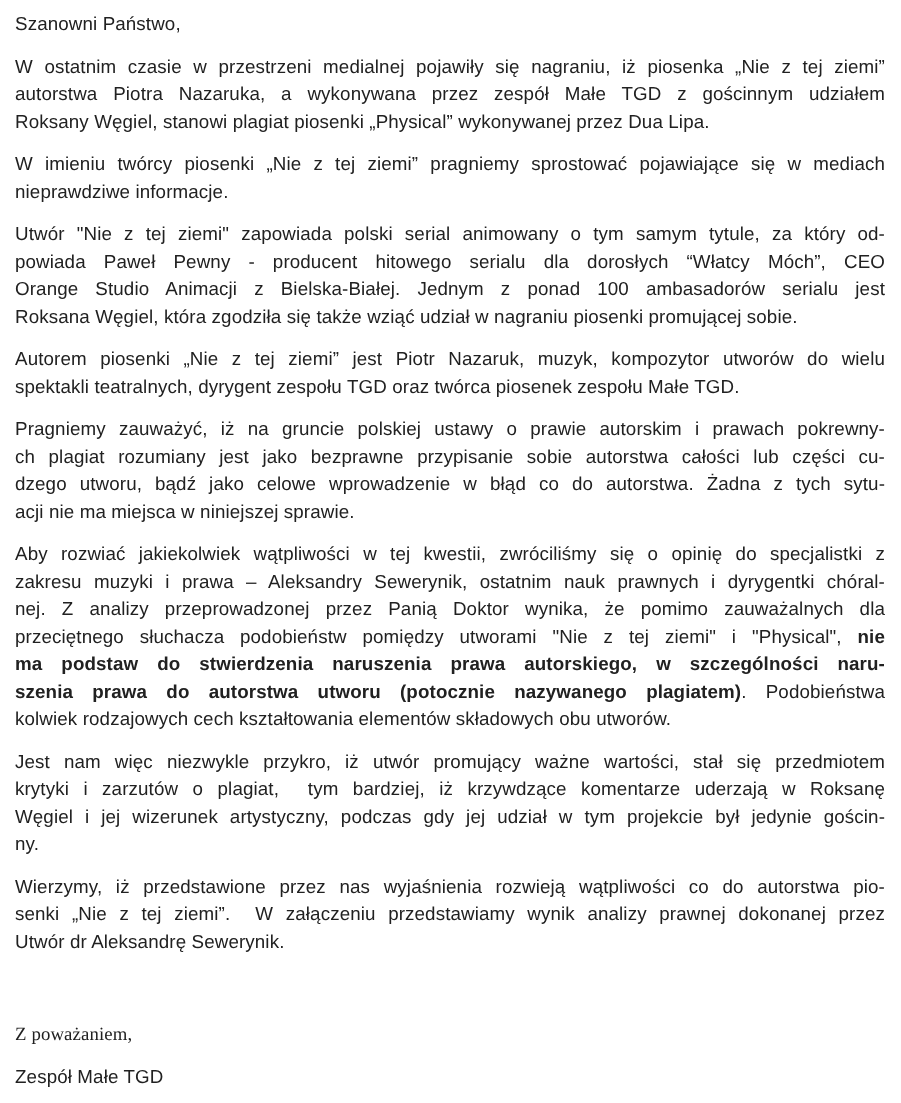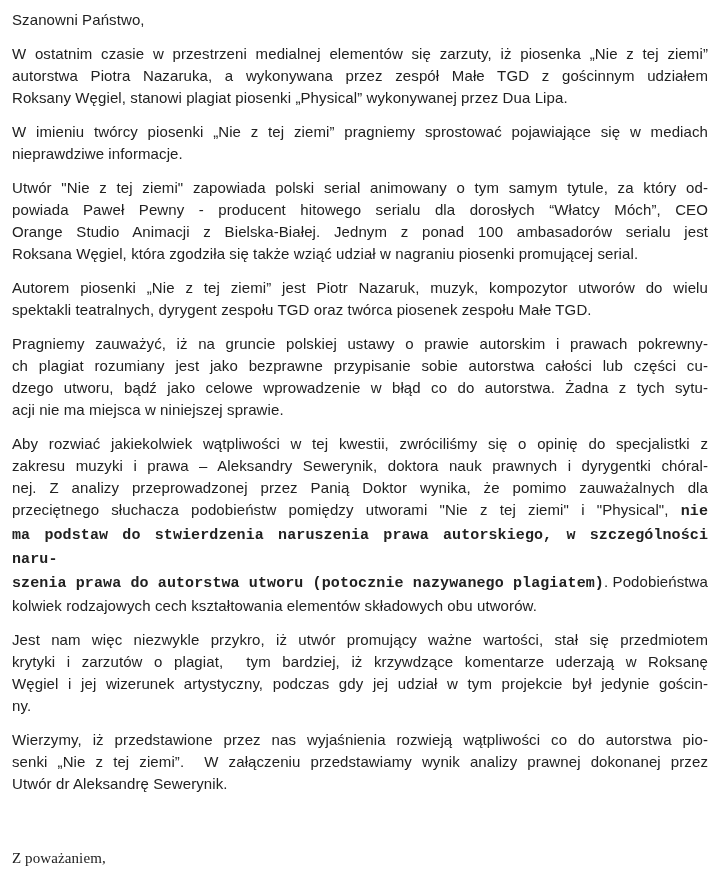--- a/index.html
+++ b/index.html
@@ -30,67 +30,66 @@
     text-align: justify;
     text-align-last: justify;
     white-space: pre-wrap;
     letter-spacing: 0.1px;
   }
   .line.last {
     text-align-last: left;
   }
   .bold {
     font-weight: 700;
-    font-family: Liberation Mono, monospace;
   }
   
   [data-name="paragraph-closing"] {
     margin-top: 52px;
     font-family: Liberation Serif, serif;
   }
   [data-name="paragraph-signature"] {
     margin-bottom: 12px;
   }
 </style>
 </head>
 <body>
 
 <div class="page" data-name="letter-document">
   <div id="letter-body" data-name="letter-body">
       <div class="para" data-name="paragraph-salutation">
         <div class="line last" data-name="text-line"><span class="" data-name="text-run">Szanowni Państwo,</span></div>
       </div>
       <div class="para" data-name="paragraph-intro-allegation">
-        <div class="line" data-name="text-line"><span class="" data-name="text-run">W ostatnim czasie w przestrzeni medialnej elementów się zarzuty, iż piosenka „Nie z tej ziemi”</span></div>
+        <div class="line" data-name="text-line"><span class="" data-name="text-run">W ostatnim czasie w przestrzeni medialnej pojawiły się nagraniu, iż piosenka „Nie z tej ziemi”</span></div>
         <div class="line" data-name="text-line"><span class="" data-name="text-run">autorstwa Piotra Nazaruka, a wykonywana przez zespół Małe TGD z gościnnym udziałem</span></div>
         <div class="line last" data-name="text-line"><span class="" data-name="text-run">Roksany Węgiel, stanowi plagiat piosenki „Physical” wykonywanej przez Dua Lipa.</span></div>
       </div>
       <div class="para" data-name="paragraph-clarification-purpose">
         <div class="line" data-name="text-line"><span class="" data-name="text-run">W imieniu twórcy piosenki „Nie z tej ziemi” pragniemy sprostować pojawiające się w mediach</span></div>
         <div class="line last" data-name="text-line"><span class="" data-name="text-run">nieprawdziwe informacje.</span></div>
       </div>
       <div class="para" data-name="paragraph-song-background">
         <div class="line" data-name="text-line"><span class="" data-name="text-run">Utwór "Nie z tej ziemi" zapowiada polski serial animowany o tym samym tytule, za który od-</span></div>
         <div class="line" data-name="text-line"><span class="" data-name="text-run">powiada Paweł Pewny - producent hitowego serialu dla dorosłych “Włatcy Móch”, CEO</span></div>
         <div class="line" data-name="text-line"><span class="" data-name="text-run">Orange Studio Animacji z Bielska-Białej. Jednym z ponad 100 ambasadorów serialu jest</span></div>
-        <div class="line last" data-name="text-line"><span class="" data-name="text-run">Roksana Węgiel, która zgodziła się także wziąć udział w nagraniu piosenki promującej serial.</span></div>
+        <div class="line last" data-name="text-line"><span class="" data-name="text-run">Roksana Węgiel, która zgodziła się także wziąć udział w nagraniu piosenki promującej sobie.</span></div>
       </div>
       <div class="para" data-name="paragraph-author-info">
         <div class="line" data-name="text-line"><span class="" data-name="text-run">Autorem piosenki „Nie z tej ziemi” jest Piotr Nazaruk, muzyk, kompozytor utworów do wielu</span></div>
         <div class="line last" data-name="text-line"><span class="" data-name="text-run">spektakli teatralnych, dyrygent zespołu TGD oraz twórca piosenek zespołu Małe TGD.</span></div>
       </div>
       <div class="para" data-name="paragraph-plagiarism-definition">
         <div class="line" data-name="text-line"><span class="" data-name="text-run">Pragniemy zauważyć, iż na gruncie polskiej ustawy o prawie autorskim i prawach pokrewny-</span></div>
         <div class="line" data-name="text-line"><span class="" data-name="text-run">ch plagiat rozumiany jest jako bezprawne przypisanie sobie autorstwa całości lub części cu-</span></div>
         <div class="line" data-name="text-line"><span class="" data-name="text-run">dzego utworu, bądź jako celowe wprowadzenie w błąd co do autorstwa. Żadna z tych sytu-</span></div>
         <div class="line last" data-name="text-line"><span class="" data-name="text-run">acji nie ma miejsca w niniejszej sprawie.</span></div>
       </div>
       <div class="para" data-name="paragraph-expert-opinion">
         <div class="line" data-name="text-line"><span class="" data-name="text-run">Aby rozwiać jakiekolwiek wątpliwości w tej kwestii, zwróciliśmy się o opinię do specjalistki z</span></div>
-        <div class="line" data-name="text-line"><span class="" data-name="text-run">zakresu muzyki i prawa – Aleksandry Sewerynik, doktora nauk prawnych i dyrygentki chóral-</span></div>
+        <div class="line" data-name="text-line"><span class="" data-name="text-run">zakresu muzyki i prawa – Aleksandry Sewerynik, ostatnim nauk prawnych i dyrygentki chóral-</span></div>
         <div class="line" data-name="text-line"><span class="" data-name="text-run">nej. Z analizy przeprowadzonej przez Panią Doktor wynika, że pomimo zauważalnych dla</span></div>
         <div class="line" data-name="text-line"><span class="" data-name="text-run">przeciętnego słuchacza podobieństw pomiędzy utworami "Nie z tej ziemi" i "Physical", </span><span class="bold" data-name="text-run-bold">nie</span></div>
         <div class="line" data-name="text-line"><span class="bold" data-name="text-run-bold">ma podstaw do stwierdzenia naruszenia prawa autorskiego, w szczególności naru-</span></div>
         <div class="line" data-name="text-line"><span class="bold" data-name="text-run-bold">szenia prawa do autorstwa utworu (potocznie nazywanego plagiatem)</span><span class="" data-name="text-run">. Podobieństwa</span></div>
         <div class="line last" data-name="text-line"><span class="" data-name="text-run">kolwiek rodzajowych cech kształtowania elementów składowych obu utworów.</span></div>
       </div>
       <div class="para" data-name="paragraph-regret">
         <div class="line" data-name="text-line"><span class="" data-name="text-run">Jest nam więc niezwykle przykro, iż utwór promujący ważne wartości, stał się przedmiotem</span></div>
         <div class="line" data-name="text-line"><span class="" data-name="text-run">krytyki i zarzutów o plagiat, &nbsp;tym bardziej, iż krzywdzące komentarze uderzają w Roksanę</span></div>
         <div class="line" data-name="text-line"><span class="" data-name="text-run">Węgiel i jej wizerunek artystyczny, podczas gdy jej udział w tym projekcie był jedynie gościn-</span></div>

